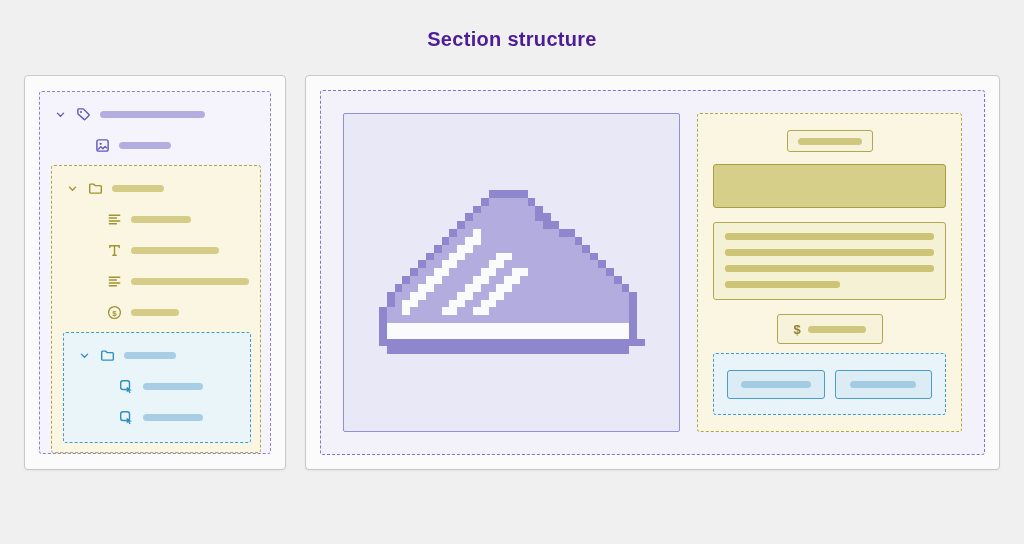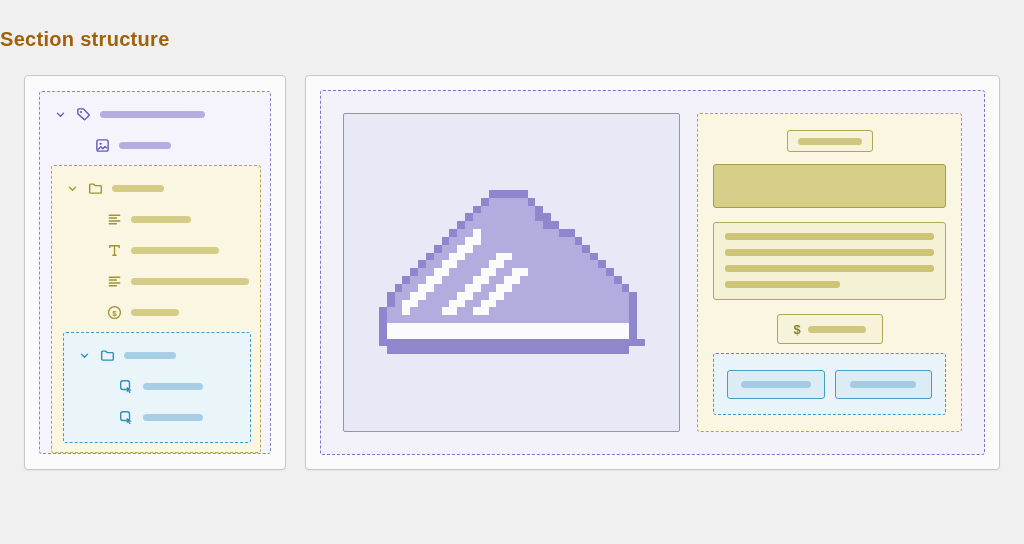--- a/index.html
+++ b/index.html
@@ -1,19 +1,19 @@
 <!DOCTYPE html>
 <html><head>
 <meta charset="utf-8">
 <style>
   *{box-sizing:border-box;margin:0;padding:0}
   html,body{width:1024px;height:544px}
   body{background:#f0f0f1;font-family:"Liberation Sans",sans-serif;overflow:hidden}
 
-  .page-title{font-size:20px;font-weight:700;color:#a16207;margin:28px 0 24px;letter-spacing:.3px}
+  .page-title{font-size:20px;font-weight:700;color:#4c1d95;text-align:center;margin:28px 0 24px;letter-spacing:.3px}
   .layout{display:flex;gap:19px;padding:0 24px;align-items:flex-start}
   .panel{background:#fbfbfb;border:1px solid #c9c9c9;border-radius:4px;box-shadow:0 1px 2px rgba(0,0,0,.05)}
   .left-panel{width:262px;height:395px;padding:15px 14px}
   .right-panel{width:695px;height:395px;padding:14px}
 
   
   #layers-tree{height:100%}
   .tree-group{border:1px dashed;border-radius:3px;padding:7px 9px 9px 9px}
   #layers-tree > .tree-group{height:100%}
   .tree-group .tree-group{margin:4px 0 0 2px;height:auto}

